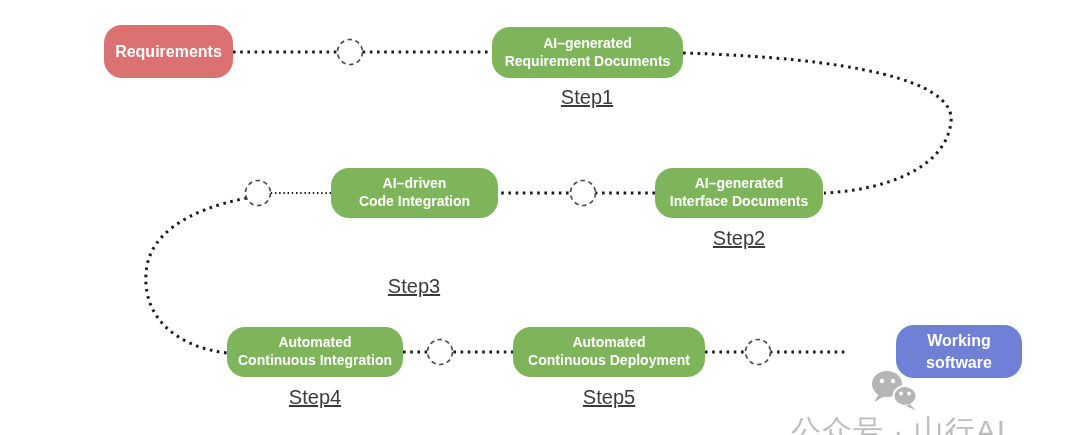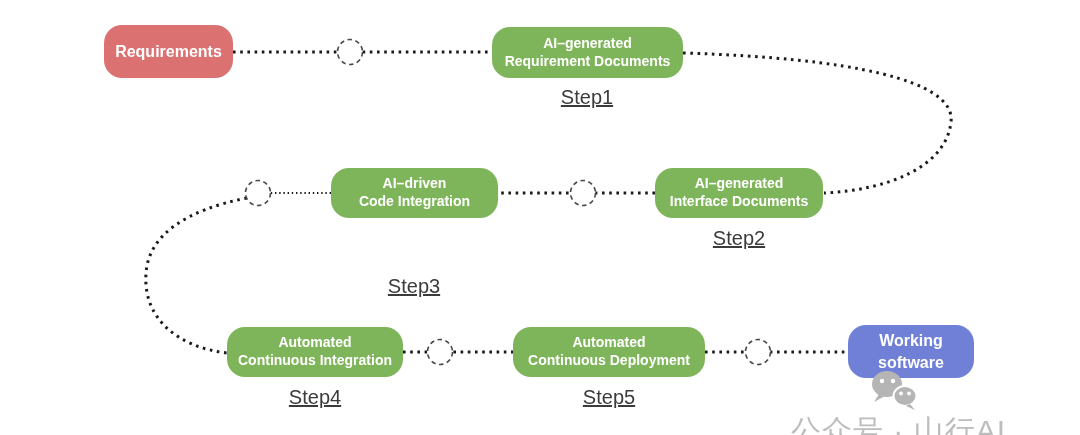--- a/index.html
+++ b/index.html
@@ -14,21 +14,21 @@
   .connectors { position: absolute; left: 0; top: 0; z-index: 1; }
   .node {
     position: absolute; z-index: 2;
     display: flex; flex-direction: column;
     align-items: center; justify-content: center;
     color: #ffffff; font-weight: bold; text-align: center;
     border-radius: 18px;
   }
   .node.start { background: #DB7170; font-size: 16px; }
   .node.green { background: #7FB55A; font-size: 14px; line-height: 1.28; }
-  .node.end   { background: #6F80D6; font-size: 16px; line-height: 1.32; }
+  .node.end   { background: #6F80D6; font-size: 16px; line-height: 1.32; margin-left: 48px; }
   .step-caption {
     position: absolute; z-index: 2;
     transform: translateX(-50%);
     font-size: 20px; color: #3B3B3B;
     white-space: nowrap;
     text-decoration: underline;
   }
   .watermark {
     position: absolute; left: 781px; top: 369px; z-index: 3;
     display: flex; align-items: center; flex-direction: column;

